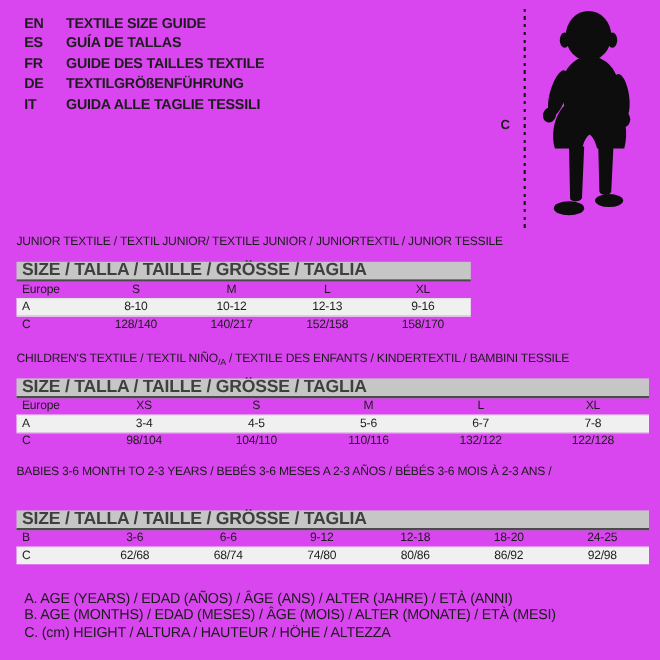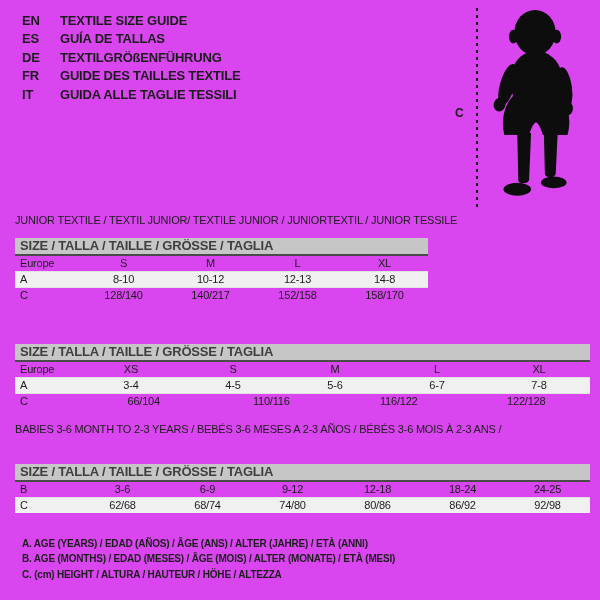--- a/index.html
+++ b/index.html
@@ -15,51 +15,51 @@
   .height-line{position:absolute;left:476px;top:8px;width:2px;height:202px;
     background:repeating-linear-gradient(to bottom,#1b1b1b 0px,#1b1b1b 3px,transparent 3px,transparent 7px);}
   .measure-label{position:absolute;left:455px;top:106px;font-size:12px;font-weight:700;}
   .baby-svg{position:absolute;left:484px;top:6px;width:104px;height:202px;}
   
   .sec-title{position:absolute;left:15px;font-size:11px;font-weight:400;letter-spacing:-0.2px;white-space:nowrap;}
   .sec-title .sub{font-size:8px;vertical-align:sub;}
   .sec-title.two-line{line-height:17px;}
   .stable{position:absolute;left:15px;}
   .size-bar{height:16px;line-height:16px;background:#c6c6c6;border-bottom:2px solid #4a4a4a;
-    padding-left:5px;font-size:13px;font-weight:700;color:#3f3f3f;letter-spacing:-0.2px;}
+    padding-left:5px;font-size:16px;font-weight:700;color:#3f3f3f;letter-spacing:-0.2px;}
   .trow{display:flex;height:15px;line-height:15px;font-size:11px;letter-spacing:-0.2px;}
   .trow + .trow{border-top:1px solid #e2e2e2;}
   .trow.shaded{background:#f0f0f0;}
   .tlabel{width:60px;padding-left:5px;text-align:left;}
   .tcell{flex:1;text-align:center;}
   
   .footnotes{position:absolute;left:22px;top:536px;}
-  .footnote{font-size:10px;font-weight:700;line-height:15.3px;letter-spacing:-0.2px;white-space:nowrap;}
+  .footnote{font-size:13px;font-weight:400;line-height:15.3px;letter-spacing:-0.2px;white-space:nowrap;}
 </style>
 </head>
 <body>
 
 <div class="canvas">
 
   <div class="lang-block">
     <div class="lang-row">
       <span class="lang-code">EN</span>
       <span>TEXTILE SIZE GUIDE</span>
     </div>
     <div class="lang-row">
       <span class="lang-code">ES</span>
       <span>GUÍA DE TALLAS</span>
     </div>
     <div class="lang-row">
+      <span class="lang-code">FR</span>
+      <span>GUIDE DES TAILLES TEXTILE</span>
+    </div>
+    <div class="lang-row">
       <span class="lang-code">DE</span>
       <span>TEXTILGRÖßENFÜHRUNG</span>
-    </div>
-    <div class="lang-row">
-      <span class="lang-code">FR</span>
-      <span>GUIDE DES TAILLES TEXTILE</span>
     </div>
     <div class="lang-row">
       <span class="lang-code">IT</span>
       <span>GUIDA ALLE TAGLIE TESSILI</span>
     </div>
   </div>
 
   <div class="height-line"></div>
   <div class="measure-label">C</div>
   <svg class="baby-svg" viewBox="0 0 100 205" aria-hidden="true">
@@ -88,70 +88,74 @@
       <span class="tcell">S</span>
       <span class="tcell">M</span>
       <span class="tcell">L</span>
       <span class="tcell">XL</span>
     </div>
     <div class="trow shaded">
       <span class="tlabel">A</span>
       <span class="tcell">8-10</span>
       <span class="tcell">10-12</span>
       <span class="tcell">12-13</span>
-      <span class="tcell">14-8</span>
+      <span class="tcell">9-16</span>
     </div>
     <div class="trow">
       <span class="tlabel">C</span>
       <span class="tcell">128/140</span>
       <span class="tcell">140/217</span>
       <span class="tcell">152/158</span>
       <span class="tcell">158/170</span>
     </div>
   </div>
 
+  <div class="sec-title" style="top:320px">
+    <span>CHILDREN'S TEXTILE / TEXTIL NIÑO</span><span class="sub">/A</span><span> / TEXTILE DES ENFANTS / KINDERTEXTIL / BAMBINI TESSILE</span>
+  </div>
   <div class="stable" style="top:344px;width:575px;">
     <div class="size-bar">SIZE / TALLA / TAILLE / GRÖSSE / TAGLIA</div>
     <div class="trow">
       <span class="tlabel">Europe</span>
       <span class="tcell">XS</span>
       <span class="tcell">S</span>
       <span class="tcell">M</span>
       <span class="tcell">L</span>
       <span class="tcell">XL</span>
     </div>
     <div class="trow shaded">
       <span class="tlabel">A</span>
       <span class="tcell">3-4</span>
       <span class="tcell">4-5</span>
       <span class="tcell">5-6</span>
       <span class="tcell">6-7</span>
       <span class="tcell">7-8</span>
     </div>
     <div class="trow">
       <span class="tlabel">C</span>
-      <span class="tcell">66/104</span>
+      <span class="tcell">98/104</span>
+      <span class="tcell">104/110</span>
       <span class="tcell">110/116</span>
-      <span class="tcell">116/122</span>
+      <span class="tcell">132/122</span>
       <span class="tcell">122/128</span>
     </div>
   </div>
 
   <div class="sec-title two-line" style="top:421px">
     <div>BABIES 3-6 MONTH TO 2-3 YEARS / BEBÉS 3-6 MESES A 2-3 AÑOS / BÉBÉS 3-6 MOIS À 2-3 ANS /</div>
   </div>
   <div class="stable" style="top:464px;width:575px;">
     <div class="size-bar">SIZE / TALLA / TAILLE / GRÖSSE / TAGLIA</div>
     <div class="trow">
       <span class="tlabel">B</span>
       <span class="tcell">3-6</span>
-      <span class="tcell">6-9</span>
+      <span class="tcell">6-6</span>
       <span class="tcell">9-12</span>
       <span class="tcell">12-18</span>
-      <span class="tcell">18-24</span>
+      <span class="tcell">18-20</span>
       <span class="tcell">24-25</span>
     </div>
     <div class="trow shaded">
       <span class="tlabel">C</span>
       <span class="tcell">62/68</span>
       <span class="tcell">68/74</span>
       <span class="tcell">74/80</span>
       <span class="tcell">80/86</span>
       <span class="tcell">86/92</span>
       <span class="tcell">92/98</span>

